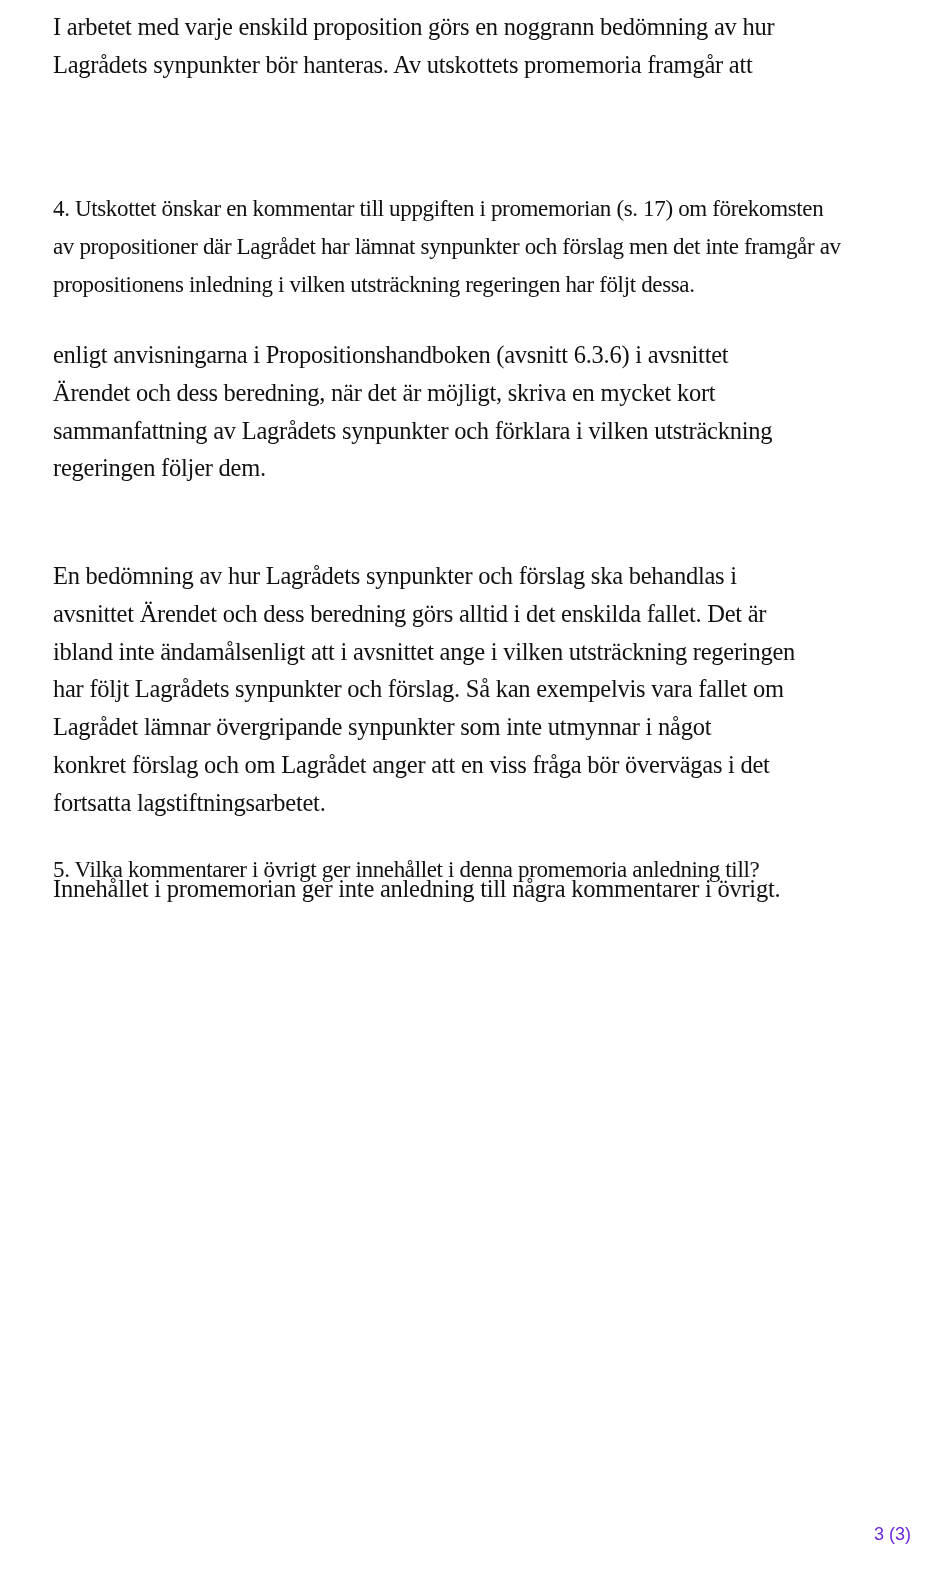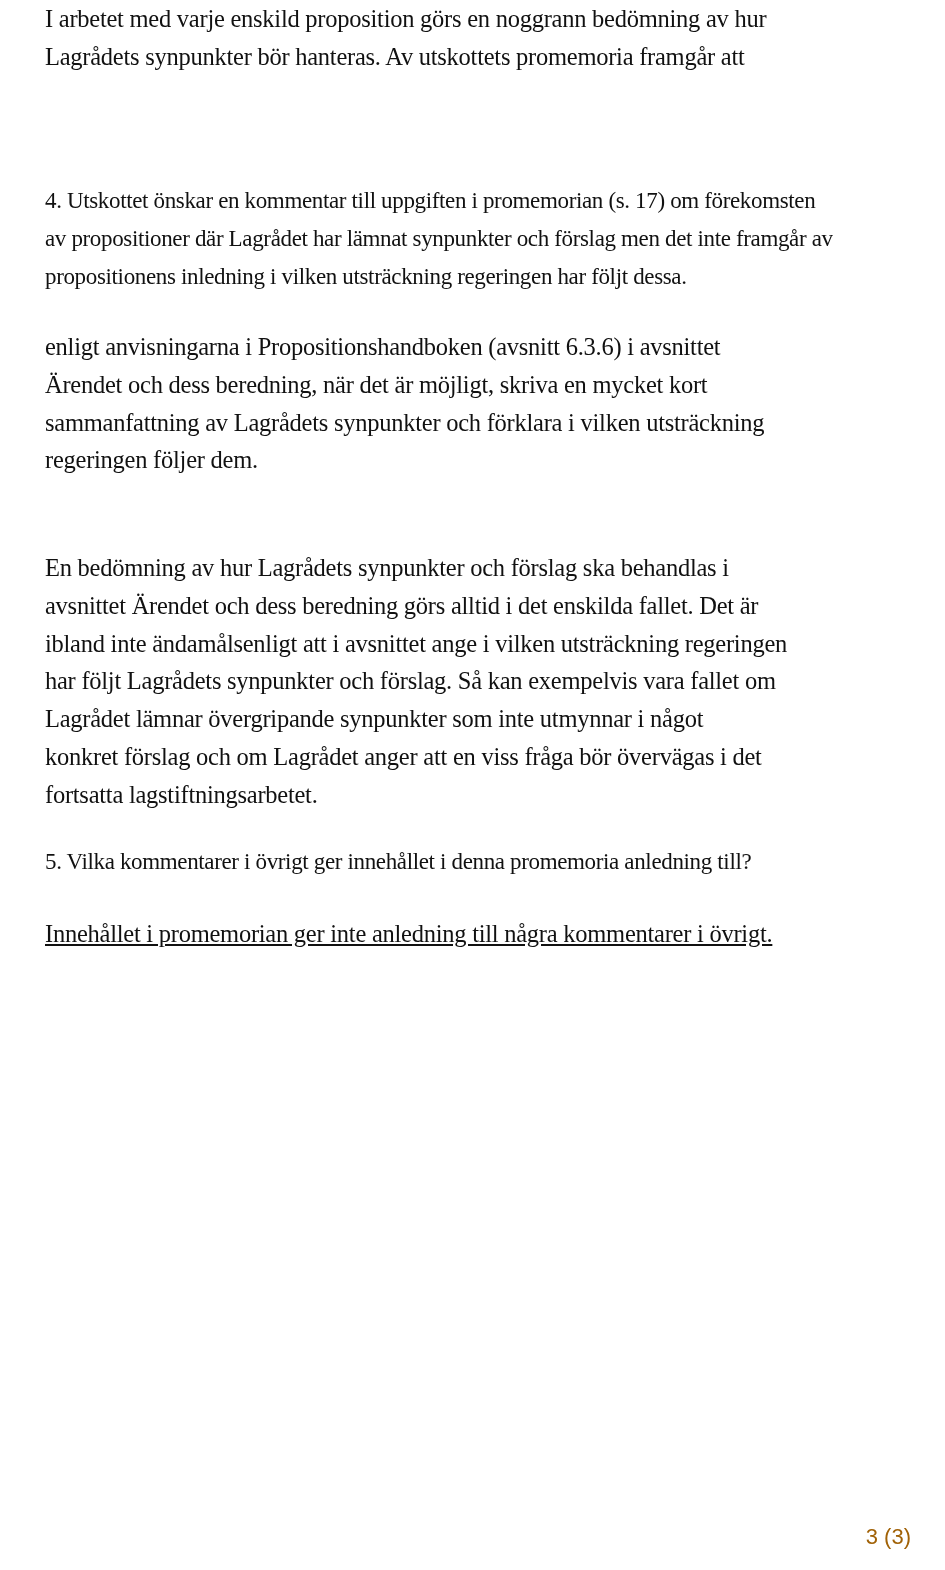--- a/index.html
+++ b/index.html
@@ -17,44 +17,44 @@
     }
     .page {
       position: absolute;
       left: 45px;
       top: 0;
       width: 880px;
     }
     .para {
       font-size: 24.5px;
       line-height: 37.8px;
-      margin: 0;
+      margin: 8px;
       letter-spacing: -0.25px;
     }
     .para.italic {
       font-size: 23px;
       letter-spacing: -0.35px;
     }
     .line {
       display: block;
       white-space: nowrap;
     }
     #p1 { position: absolute; top: 0px; }
     #q4 { position: absolute; top: 182px; }
     #p2 { position: absolute; top: 328px; }
     #p3 { position: absolute; top: 549px; }
     #q5 { position: absolute; top: 843px; }
-    #p4 { position: absolute; top: 915px; text-decoration: underline; }
+    #p4 { position: absolute; top: 862px; }
     .page-number {
       position: absolute;
       right: 34px;
       top: 1524px;
       font-family: "Liberation Sans", "DejaVu Sans", sans-serif;
-      font-size: 22px;
-      color: #a16207;
+      font-size: 18px;
+      color: #6d28d9;
     }
   </style>
 </head>
 <body>
 
 <div class="page">
 
   <p class="para" id="p1">
     <span class="line">I arbetet med varje enskild proposition görs en noggrann bedömning av hur</span>
     <span class="line">Lagrådets synpunkter bör hanteras. Av utskottets promemoria framgår att</span>

